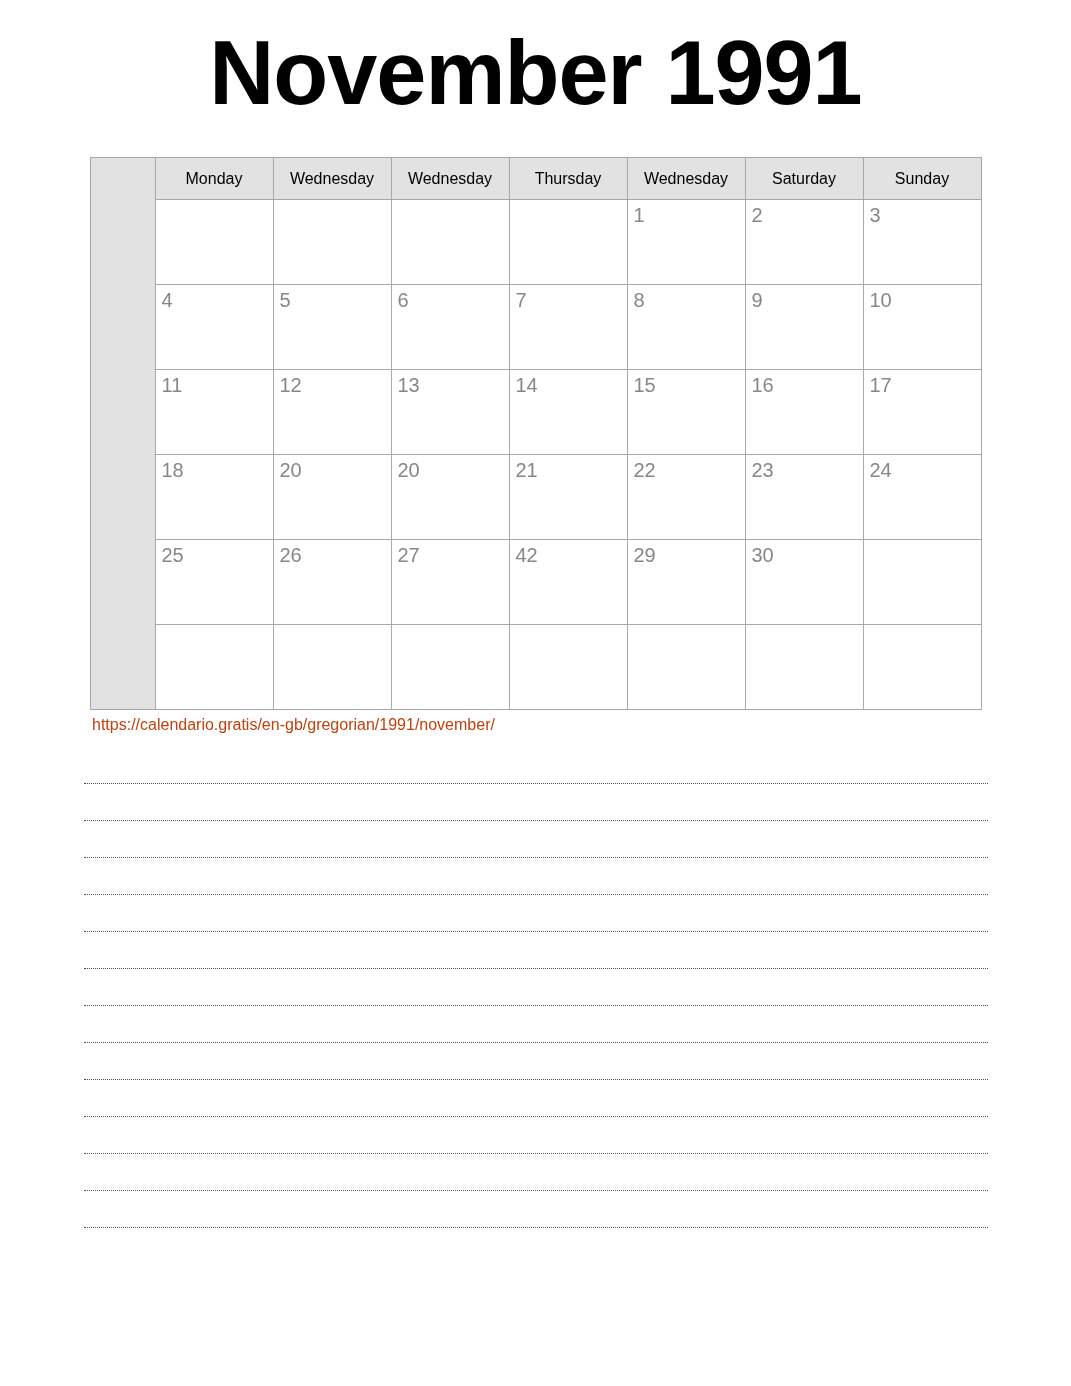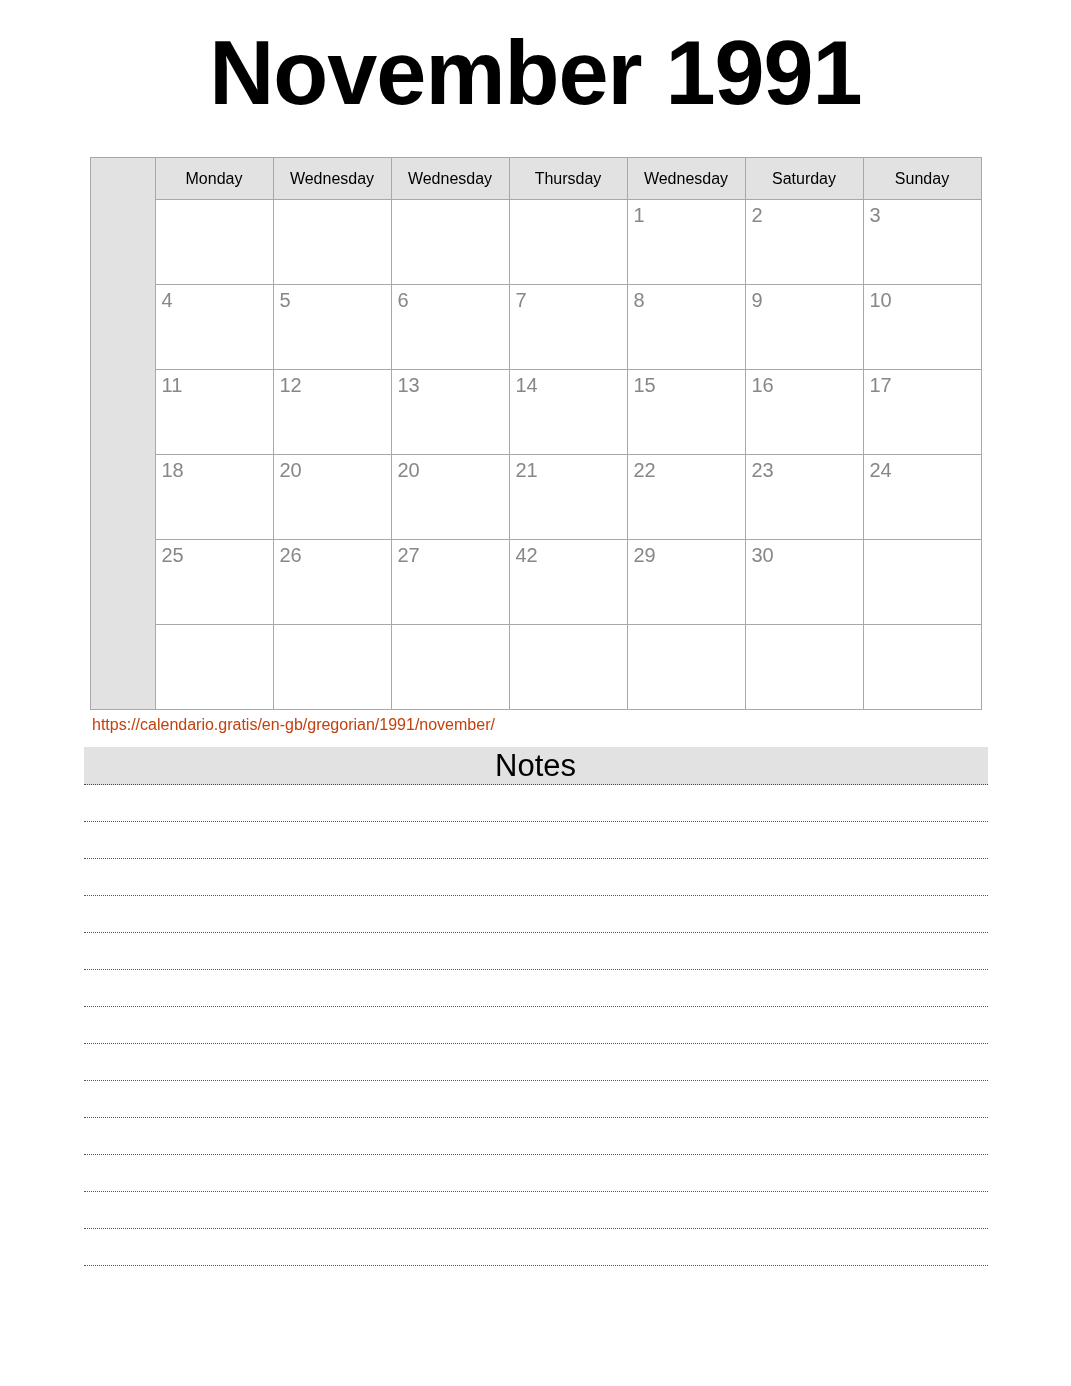--- a/index.html
+++ b/index.html
@@ -217,23 +217,20 @@
         <td class="day-cell"></td>
         <td class="day-cell"></td>
         <td class="day-cell"></td>
       </tr>
     </tbody>
 </table>
 
 <div class="source-url">https://calendario.gratis/en-gb/gregorian/1991/november/</div>
 
 <div class="notes">
-  <div class="notes-header">
-    <span class="notes-title">Notes</span>
-  </div>
   <div id="note-lines">
       <div class="note-line"></div>
       <div class="note-line"></div>
       <div class="note-line"></div>
       <div class="note-line"></div>
       <div class="note-line"></div>
       <div class="note-line"></div>
       <div class="note-line"></div>
       <div class="note-line"></div>
       <div class="note-line"></div>

